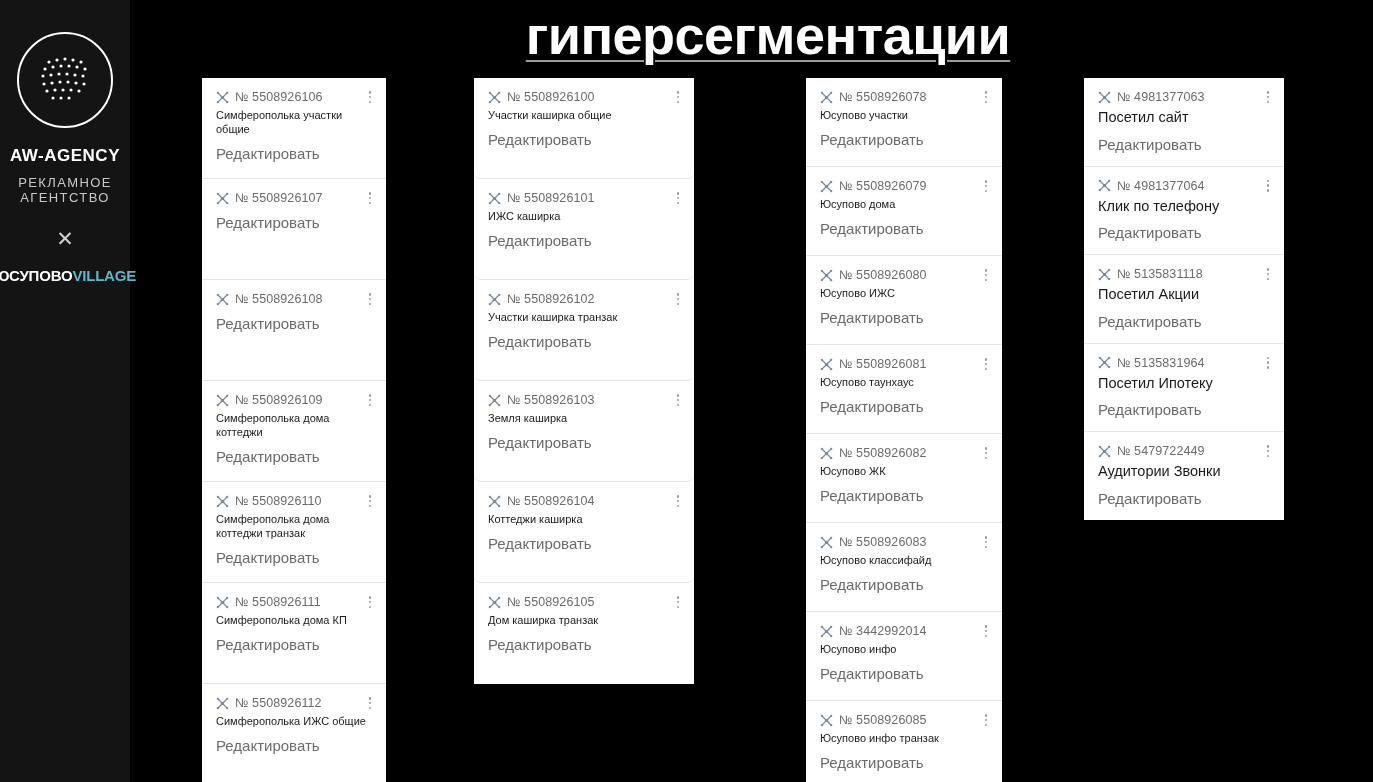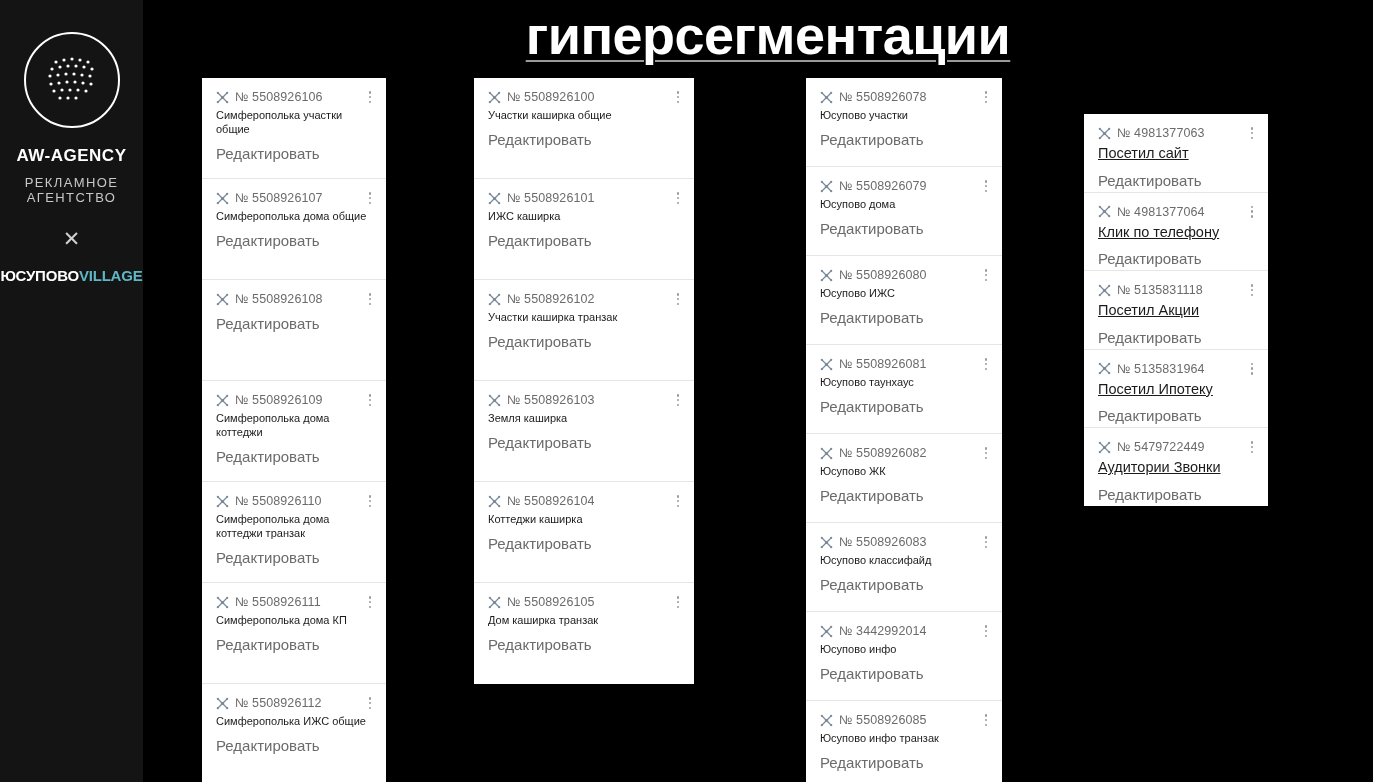--- a/index.html
+++ b/index.html
@@ -14,21 +14,21 @@
     overflow: hidden;
     font-family: "Liberation Sans", sans-serif;
     color: #ffffff;
   }
 
   
   .brand-panel {
     position: absolute;
     left: 0;
     top: 0;
-    width: 143px;
+    width: 130px;
     height: 782px;
     background: #141414;
     display: flex;
     flex-direction: column;
     align-items: center;
     padding-top: 28px;
     box-sizing: border-box;
   }
   .logo-circle {
     width: 104px;
@@ -91,21 +91,21 @@
   }
 
   
   .col {
     position: absolute;
     background: #ffffff;
     box-sizing: border-box;
   }
   .card {
     position: relative;
-    padding: 12px 14px 3px 14px;
+    padding: 12px 14px 13px 14px;
     box-sizing: border-box;
     border-bottom: 1px solid #e6e6e6;
     background: #ffffff;
   }
   .card:last-child { border-bottom: none; }
   .card-head {
     display: flex;
     align-items: center;
     gap: 6px;
   }
@@ -155,27 +155,27 @@
     width: 2.5px;
     height: 2.5px;
     border-radius: 50%;
     background: #9a9a9a;
   }
 
   
   #col-0 { left: 202px; top: 78px; width: 184px; }
   #col-1 { left: 474px; top: 78px; width: 220px; }
   #col-2 { left: 806px; top: 78px; width: 196px; }
-  #col-3 { left: 1084px; top: 78px; width: 184px; margin-top: 36px; }
+  #col-3 { left: 1084px; top: 78px; width: 200px; }
 
   #col-0 .card { min-height: 101px; }
-  #col-1 .card { min-height: 101px; }
+  #col-1 .card { min-height: 101px; border-radius: 7px; }
   #col-2 .card { min-height: 89px; }
   #col-3 .card { min-height: 76px; }
-  #col-3 .card-title { font-size: 14.5px; text-decoration: underline; }
+  #col-3 .card-title { font-size: 14.5px; }
 </style>
 </head>
 <body>
 
 <div class="brand-panel">
   <div class="logo-circle">
     <svg width="104" height="104" viewBox="0 0 104 104" aria-hidden="true">
       <circle cx="52" cy="52" r="47" fill="none" stroke="#ffffff" stroke-width="2"></circle>
       <g fill="#ffffff">
         <circle cx="36" cy="34" r="1.6"></circle>
@@ -259,21 +259,20 @@
             <path d="M1.5 1.5 L11.5 11.5 M11.5 1.5 L1.5 11.5" stroke="#7b8a99" stroke-width="1.3" fill="none"></path>
             <circle cx="6.5" cy="6.5" r="1.6" fill="#7b8a99"></circle>
             <circle cx="1.8" cy="1.8" r="1.1" fill="#7b8a99"></circle>
             <circle cx="11.2" cy="1.8" r="1.1" fill="#7b8a99"></circle>
             <circle cx="1.8" cy="11.2" r="1.1" fill="#7b8a99"></circle>
             <circle cx="11.2" cy="11.2" r="1.1" fill="#7b8a99"></circle>
           </svg>
         </span>
         <span class="card-num">№ 5508926107</span>
       </div>
-      <div class="card-title">Симферополька дома общие</div>
       <div class="card-edit">Редактировать</div>
     </div>
     <div class="card">
       <div class="kebab">
         <i></i>
         <i></i>
         <i></i>
       </div>
       <div class="card-head">
         <span class="seg-icon">

